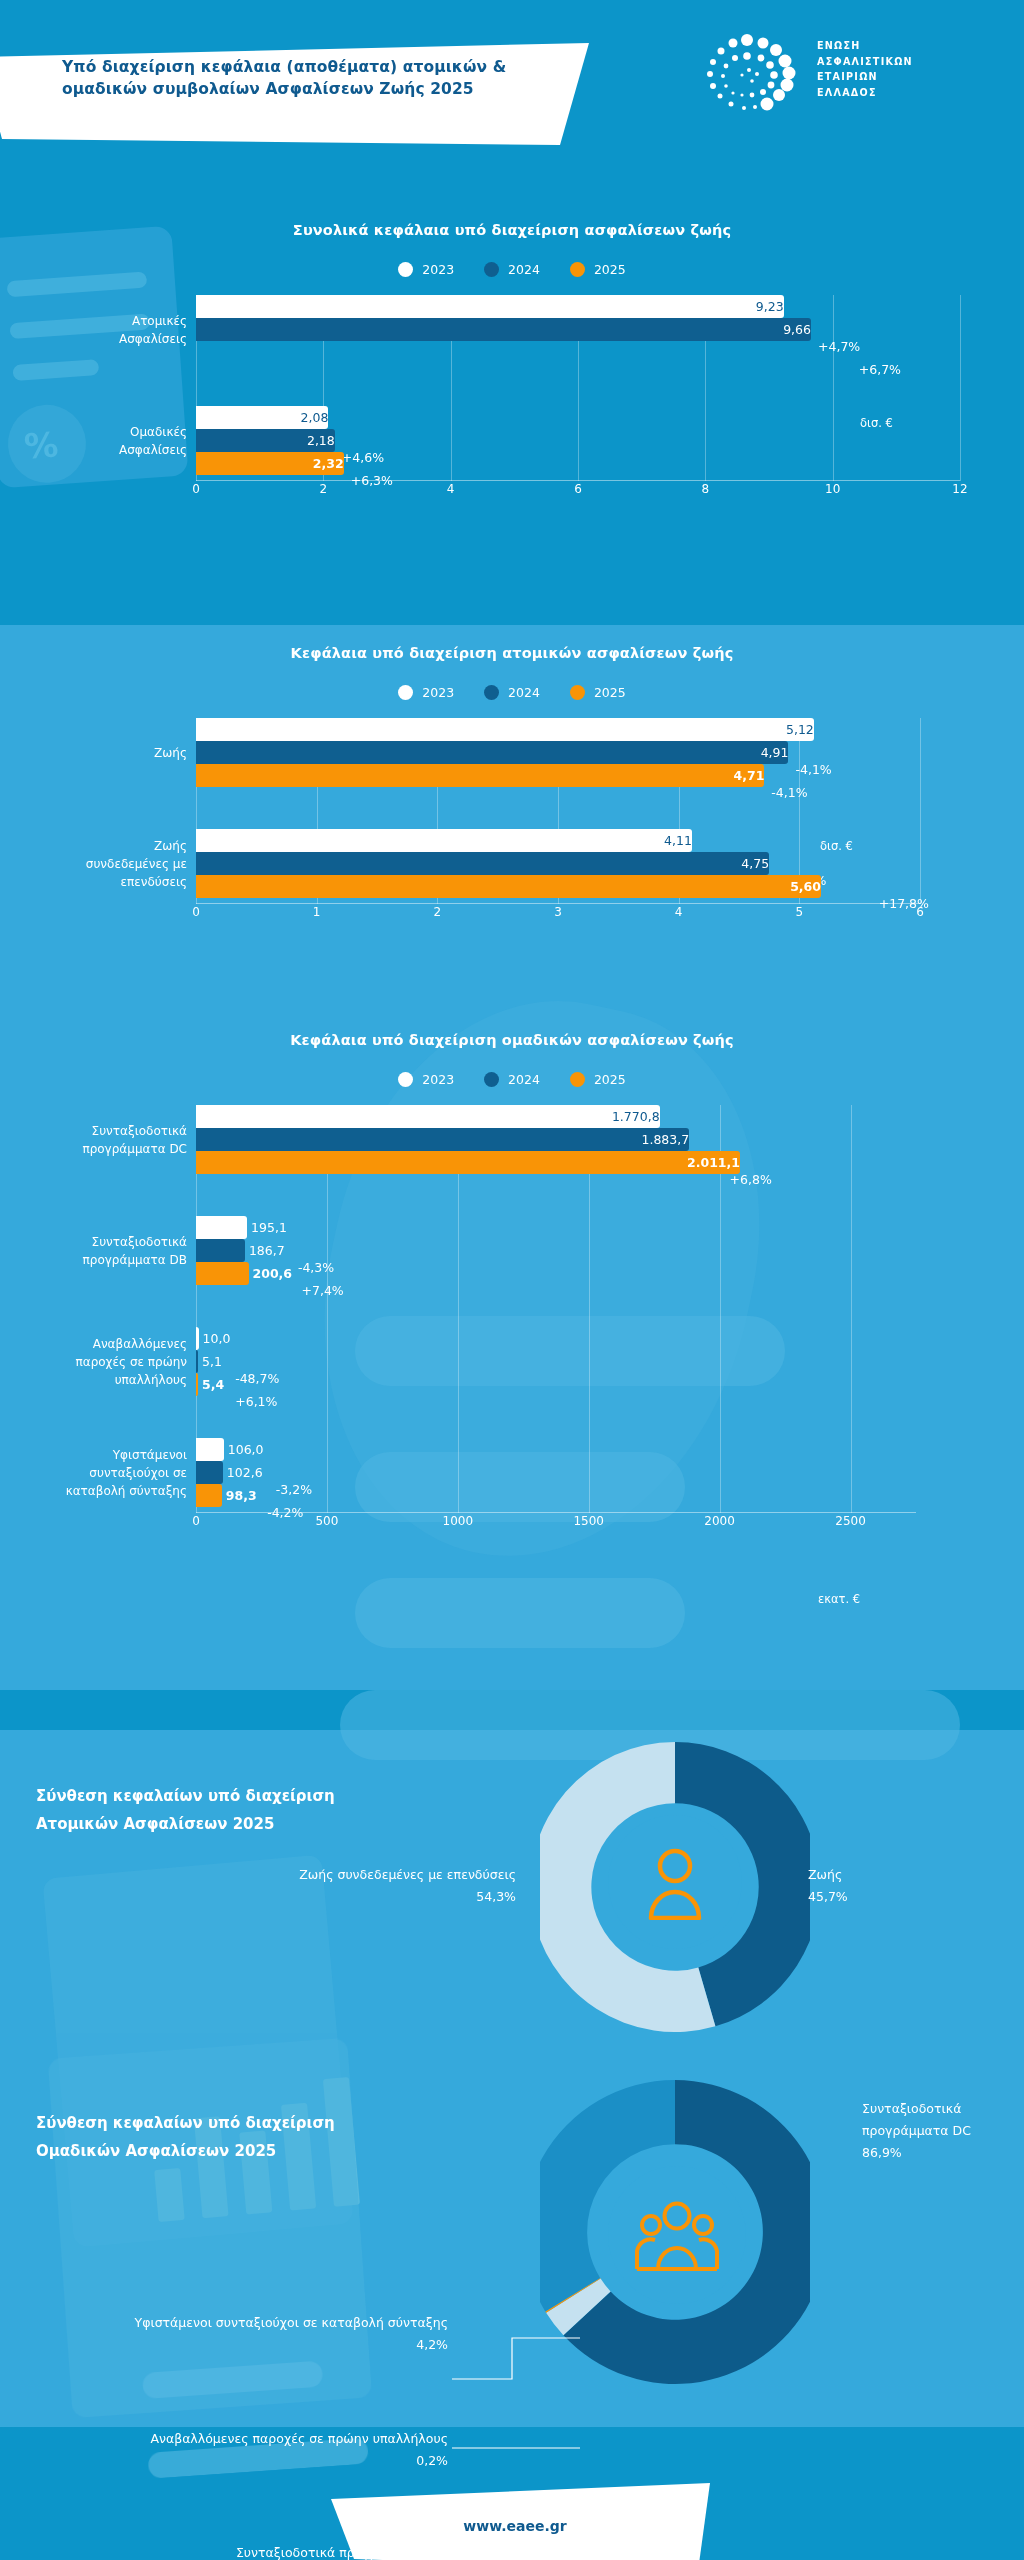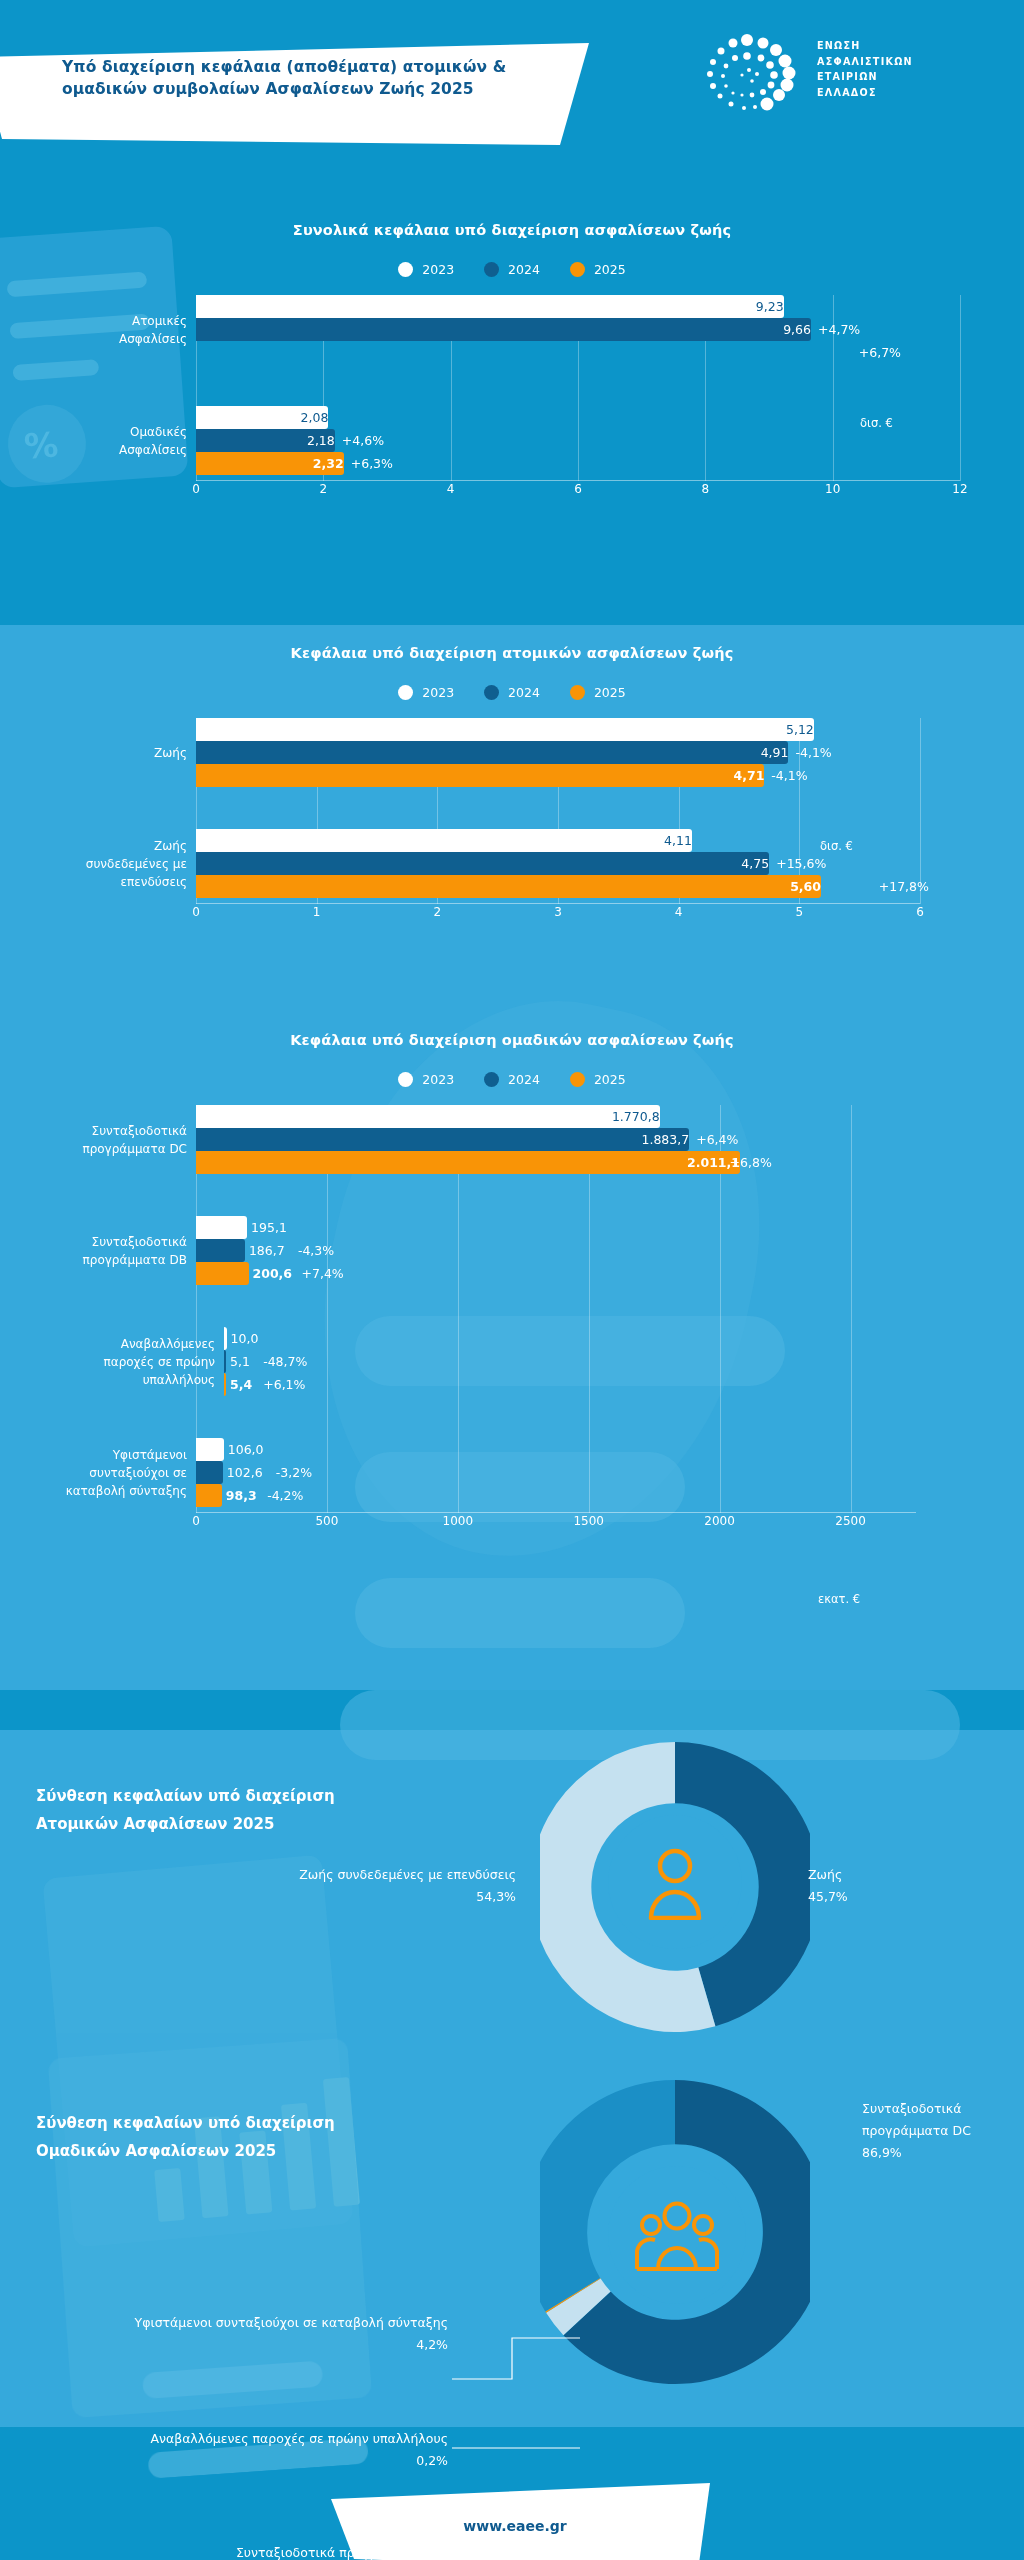--- a/index.html
+++ b/index.html
@@ -120,21 +120,21 @@
   .bar.b2025 { background:#f99406; }
   .bar-val { font-size:12.5px; white-space:nowrap; }
   .bar.b2023 .bar-val { color:#0f5a8f; }
   .bar.b2024 .bar-val { color:#fff; }
   .bar.b2025 .bar-val { color:#fff; font-weight:bold; }
   .bar-val-out {
     position:absolute; top:0; height:23px; display:flex; align-items:center;
     font-size:12.5px; color:#0f5a8f; white-space:nowrap; padding-left:4px;
   }
   .pct {
-    position:absolute; top:0; height:23px; display:flex; align-items:center;
+    position:absolute; top:17px; height:23px; display:flex; align-items:center;
     font-size:12.5px; color:#fff; white-space:nowrap; padding-left:7px;
   }
   .ticks { position:relative; height:20px; margin-top:2px; }
   .tick {
     position:absolute; top:1px; transform:translateX(-50%);
     font-size:12px; color:#fff;
   }
   .unit { position:absolute; font-size:11.5px; color:#fff; }
 
   
@@ -459,21 +459,21 @@
           <div class="bar b2024" style="width: 48.8815px;"></div>
           <div class="bar-val-out" style="left: 48.8815px; color: rgb(255, 255, 255);">186,7</div>
           <div class="pct" style="left: 94.8815px;">-4,3%</div>
         </div>
         <div class="bar-row">
           <div class="bar b2025" style="width: 52.5207px;"></div>
           <div class="bar-val-out" style="left: 52.5207px; color: rgb(255, 255, 255); font-weight: bold;">200,6</div>
           <div class="pct" style="left: 98.5207px;">+7,4%</div>
         </div>
       </div>
-      <div class="group" style="position: absolute; left: 0px; right: 0px; top: 222px; height: 69px; margin-left: 28px;">
+      <div class="group" style="position: absolute; left: 0px; right: 0px; top: 222px; height: 69px;">
         <div class="cat-label" style="top: 50%; transform: translateY(-50%);">Αναβαλλόμενες
 παροχές σε πρώην
 υπαλλήλους</div>
         <div class="bar-row">
           <div class="bar b2023" style="width: 2.61818px;"></div>
           <div class="bar-val-out" style="left: 2.61818px; color: rgb(255, 255, 255);">10,0</div>
         </div>
         <div class="bar-row">
           <div class="bar b2024" style="width: 2px;"></div>
           <div class="bar-val-out" style="left: 2px; color: rgb(255, 255, 255);">5,1</div>

